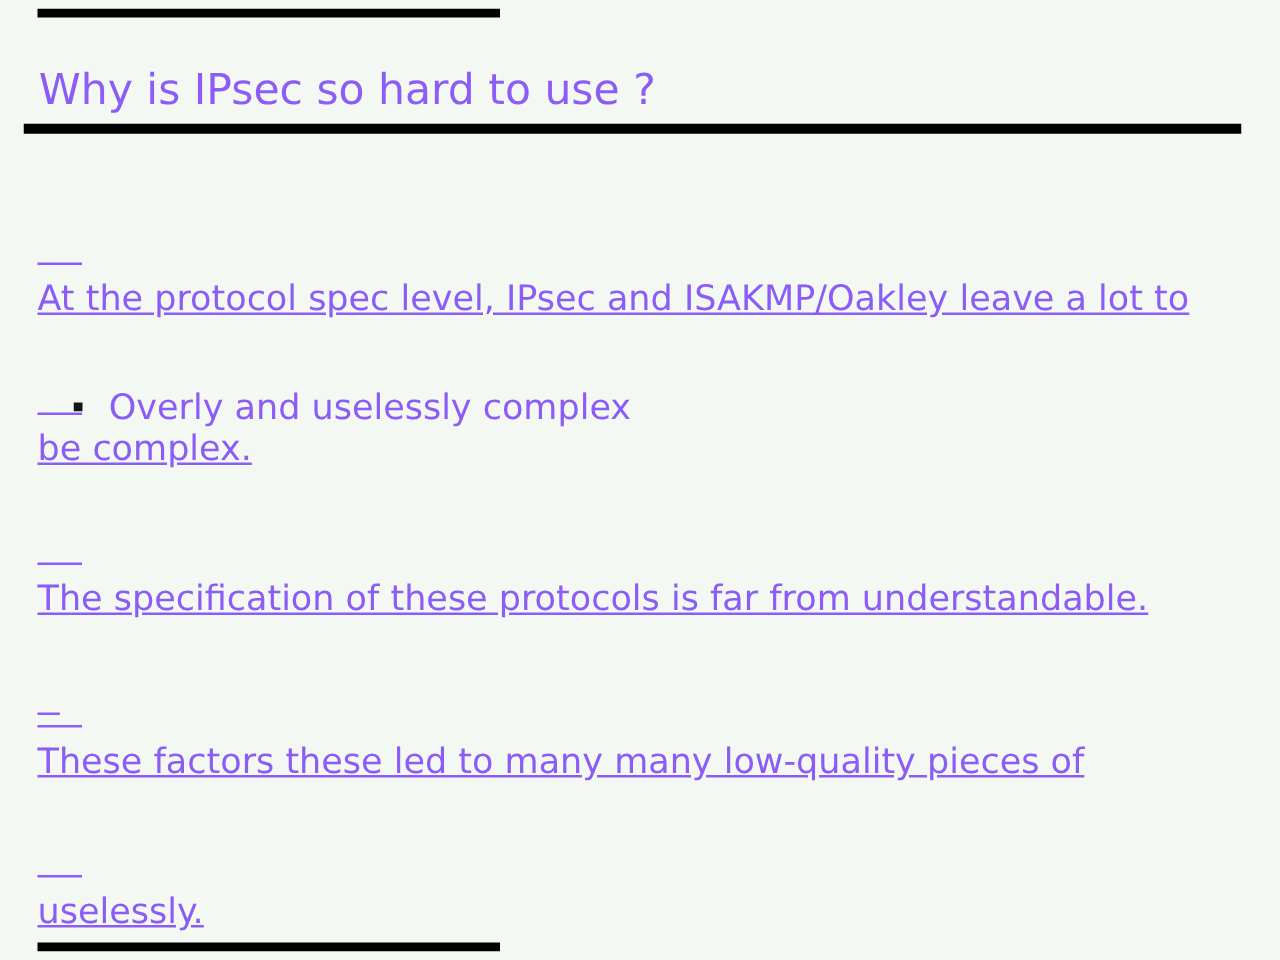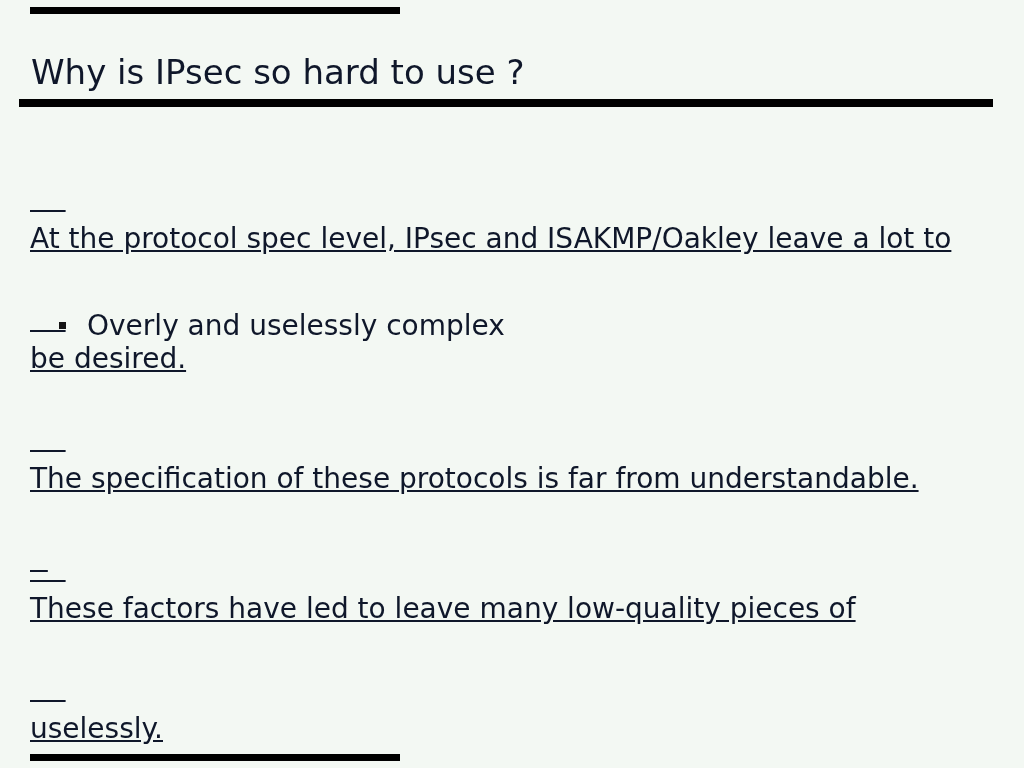--- a/index.html
+++ b/index.html
@@ -5,21 +5,21 @@
   html, body {
     margin: 0;
     padding: 0;
   }
   #slide {
     position: relative;
     width: 1024px;
     height: 768px;
     background: #f3f8f3;
     font-family: "DejaVu Sans", "Liberation Sans", sans-serif;
-    color: #0f172a;
+    color: #8b5cf6;
     overflow: hidden;
   }
   .deco-bar {
     position: absolute;
     left: 30px;
     width: 370px;
     height: 7px;
     background: #000000;
   }
   #top-bar { top: 7px; }
@@ -79,31 +79,31 @@
 <div id="slide">
 
   <div id="top-bar" class="deco-bar"></div>
 
   <h1 id="title" style="margin:0;">Why is IPsec so hard to use ?</h1>
 
   <div id="title-underline"></div>
 
   <div id="intro-paragraph" class="para">
     <div>At the protocol spec level, IPsec and ISAKMP/Oakley leave a lot to</div>
-    <div>be desired.</div>
+    <div>be complex.</div>
     <div>The specification of these protocols is far from understandable.</div>
   </div>
 
   <div id="bullet-list">
     <div class="bullet-item">
       <span class="bullet-square"></span>
       <span>Overly and uselessly complex</span>
     </div>
   </div>
 
   <div id="conclusion-paragraph" class="para">
-    <div>These factors have led to leave many low-quality pieces of</div>
+    <div>These factors these led to many many low-quality pieces of</div>
     <div>uselessly.</div>
   </div>
 
   <div id="bottom-bar" class="deco-bar"></div>
 
 </div>
 
 </body></html>

